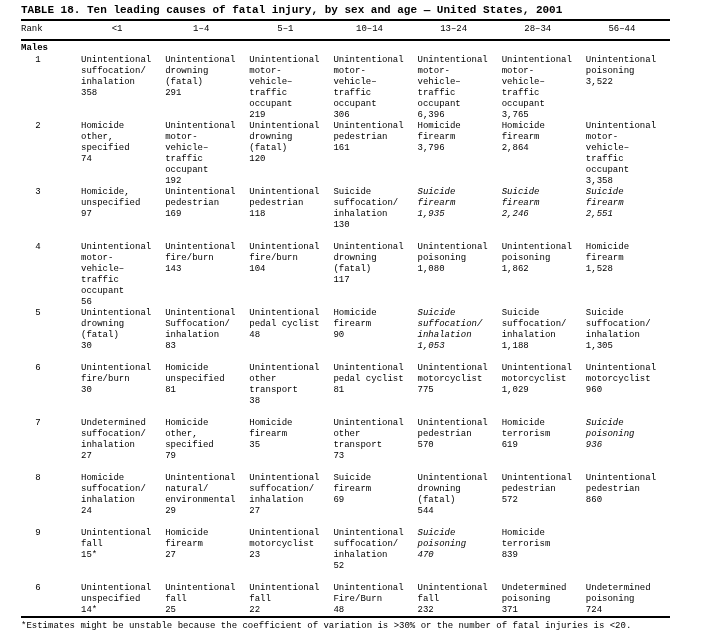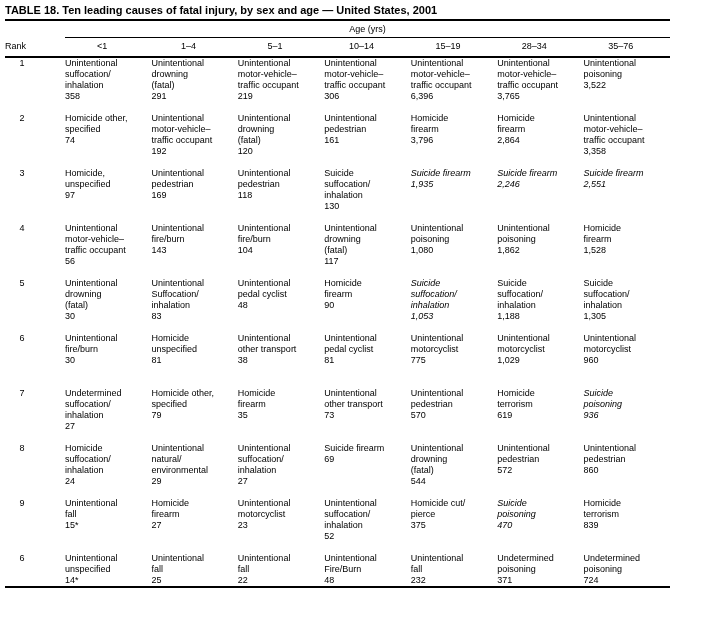--- a/index.html
+++ b/index.html
@@ -1,21 +1,21 @@
 <!DOCTYPE html>
 <html><head>
 <meta charset="utf-8">
 <style>
   html,body{margin:0;padding:0;background:#fff;}
   .page{
     width:676px;height:636px;box-sizing:border-box;
     background:#ffffff;color:#000;
-    font-family:Liberation Sans, sans-serif;
+    font-family:Liberation Mono, monospace;
     font-size:9px;line-height:11px;
-    padding:4px 6px 0 5px;position:relative;
+    padding:4px 6px 0 21px;position:relative;
   }
   .title{font-size:11px;line-height:13px;font-weight:bold;padding-bottom:2px;}
   .rule{height:0;border-top:2px solid #000;}
   .age-row{display:grid;grid-template-columns:60px 1fr;}
   .age-span{text-align:center;padding:3px 0 2px 0;border-bottom:1.5px solid #000;}
   .head{display:grid;grid-template-columns:60px repeat(7,1fr);padding:3px 0 4px 0;align-items:end;gap:18px;}
   .rank-h{text-align:left;}
   .colh{text-align:center;padding-right:30px;}
   .section-label{font-weight:bold;padding:2px 0 1px 0;}
   .trow{display:grid;grid-template-columns:60px repeat(7,1fr);min-height:55px;align-items:start;}
@@ -25,39 +25,36 @@
   .cell.italic{font-style:italic;}
   .footnote{padding:3px 0 0 0;}
 </style>
 </head>
 <body>
 
 <div class="page">
   <div class="title">TABLE 18. Ten leading causes of fatal injury, by sex and age — United States, 2001</div>
   <div class="rule"></div>
 
-  <div class="age-row">
-    <div></div>
-    <div class="age-span">Age (yrs)</div>
-  </div>
 
   <div class="head">
     <div class="rank-h">Rank</div>
 
   <div class="colh">&lt;1</div>
       <div class="colh">1–4</div>
       <div class="colh">5–1</div>
       <div class="colh">10–14</div>
-      <div class="colh">15–19</div>
+      <div class="colh">13–24</div>
       <div class="colh">28–34</div>
-      <div class="colh">35–76</div>
+      <div class="colh">56–44</div>
     </div>
 
   <div class="rule"></div>
 
+  <div class="section-label">Males</div>
 
   <div>
 
   <div class="trow">
         <div class="rank">1</div>
         <div class="cell">Unintentional
 suffocation/
 inhalation
 358</div>
         <div class="cell">Unintentional
@@ -272,23 +269,20 @@
         <div class="cell">Homicide
 firearm
 27</div>
         <div class="cell">Unintentional
 motorcyclist
 23</div>
         <div class="cell">Unintentional
 suffocation/
 inhalation
 52</div>
-        <div class="cell">Homicide cut/
-pierce
-375</div>
         <div class="cell italic">Suicide
 poisoning
 470</div>
         <div class="cell">Homicide
 terrorism
 839</div>
       </div>
       <div class="trow">
         <div class="rank">6</div>
         <div class="cell">Unintentional
@@ -309,13 +303,14 @@
         <div class="cell">Undetermined
 poisoning
 371</div>
         <div class="cell">Undetermined
 poisoning
 724</div>
       </div>
     </div>
 
   <div class="rule"></div>
+  <div class="footnote">*Estimates might be unstable because the coefficient of variation is &gt;30% or the number of fatal injuries is &lt;20.</div>
 </div>
 
 </body></html>

